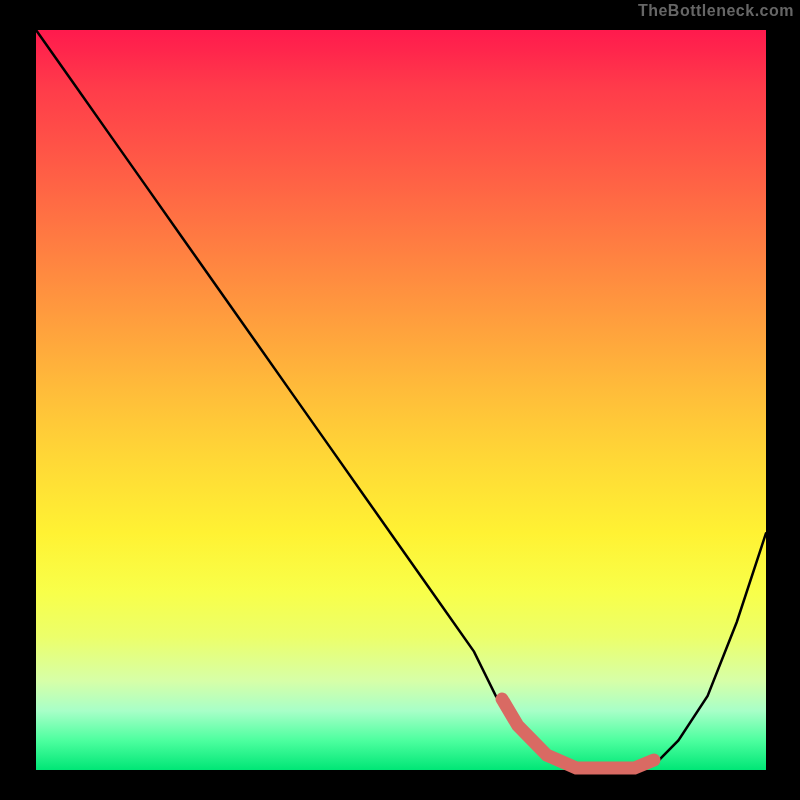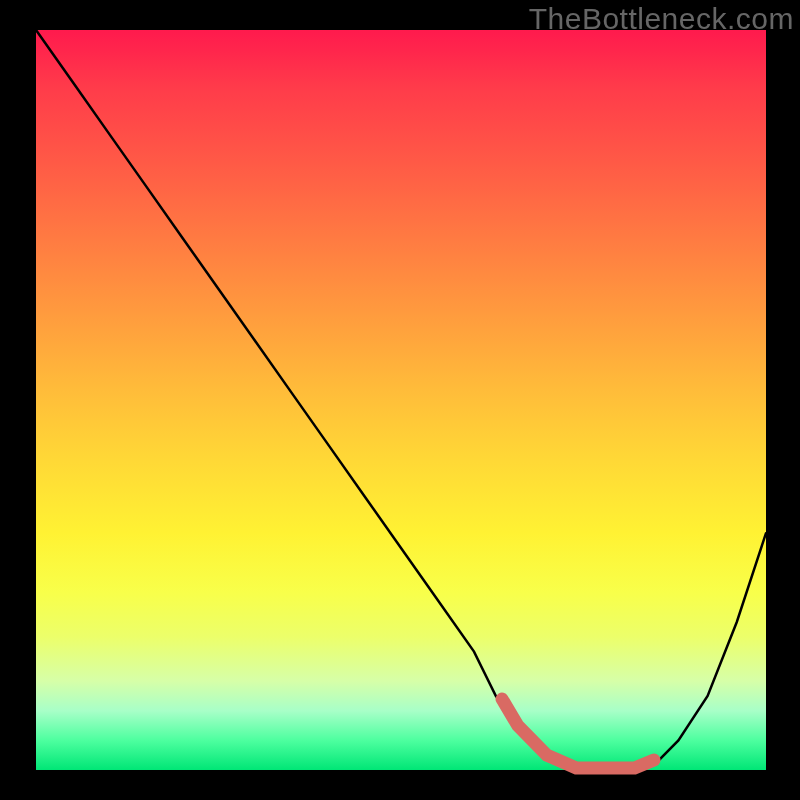--- a/index.html
+++ b/index.html
@@ -15,22 +15,22 @@
     position: relative;
     width: 800px;
     height: 800px;
     background: #000;
   }
   .watermark {
     position: absolute;
     top: 2px;
     right: 6px;
     color: #666;
-    font-size: 30px;
-    font-weight: normal;
+    font-size: 16px;
+    font-weight: bold;
     z-index: 10;
     letter-spacing: 0.5px;
     margin-left: 20px;
   }
   .plot-area {
     position: absolute;
     left: 36px;
     top: 30px;
     width: 730px;
     height: 740px;

